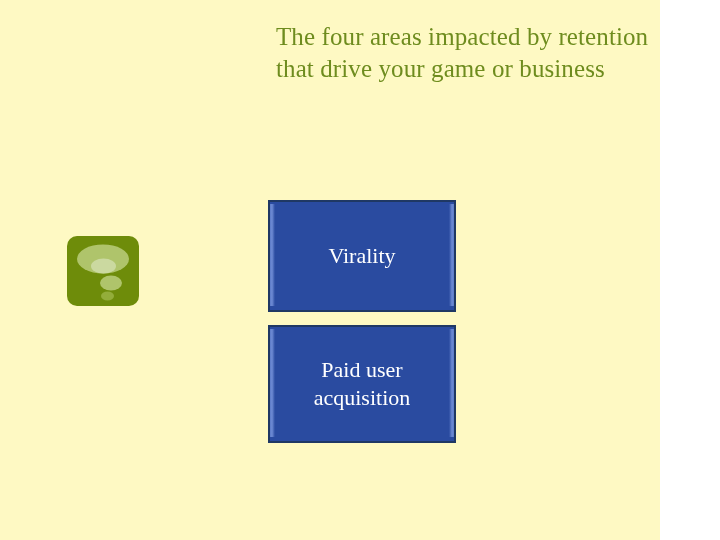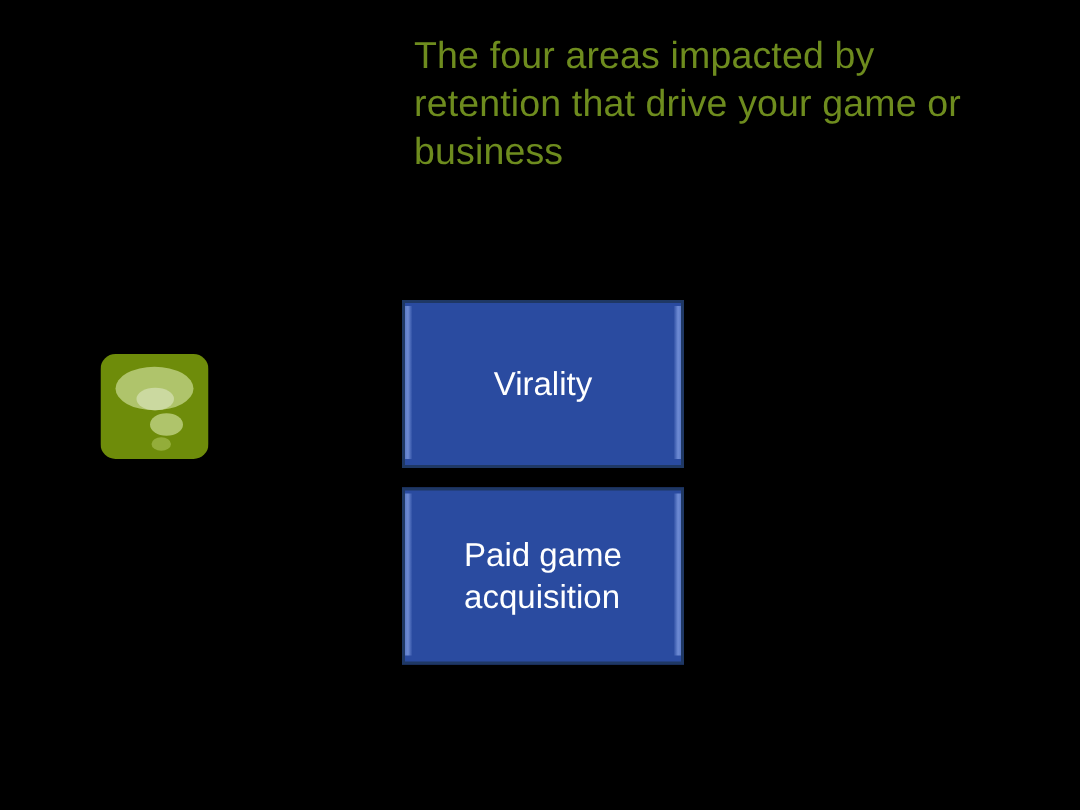--- a/index.html
+++ b/index.html
@@ -9,23 +9,24 @@
   }
   body {
     width: 720px;
     height: 540px;
     background: #ffffff;
     font-family: "Liberation Sans", sans-serif;
     overflow: hidden;
   }
   #slide {
     position: relative;
-    width: 720px;
+    width: 660px;
     height: 540px;
-    background: #000000;
+    background: #fef9c3;
+    font-family: Liberation Serif, serif;
   }
 
   
   #slide-title {
     position: absolute;
     left: 276px;
     top: 21px;
     width: 400px;
     color: #6E8C1E;
     font-size: 25px;
@@ -73,20 +74,21 @@
   .box::after {
     right: 0px;
     background: linear-gradient(to left, #5C7BC8 0%, #6E8BD4 40%, #2A4BA0 100%);
   }
   .box-label {
     position: relative;
     z-index: 2;
     color: #FFFFFF;
     font-size: 22px;
     line-height: 28px;
+    text-align: center;
     white-space: pre-line;
     padding: 0 6px;
   }
 
   #box-virality      { left: 268px; top: 200px; width: 188px; height: 112px; }
   #box-monetization  { left: 473px; top: 200px; width: 188px; height: 112px; }
   #box-paid-user     { left: 268px; top: 325px; width: 188px; height: 118px; }
   #box-payback       { left: 473px; top: 325px; width: 188px; height: 118px; }
 </style>
 </head>
@@ -105,18 +107,18 @@
       <ellipse cx="40.5" cy="60" rx="6.5" ry="4.5" fill="#93AD3A"></ellipse>
     </svg>
   </div>
 
   <div class="box" id="box-virality">
     <span class="box-label">Virality</span>
   </div>
 
 
   <div class="box" id="box-paid-user">
-    <span class="box-label">Paid game
+    <span class="box-label">Paid user
 acquisition</span>
   </div>
 
 
 </div>
 
 </body></html>

